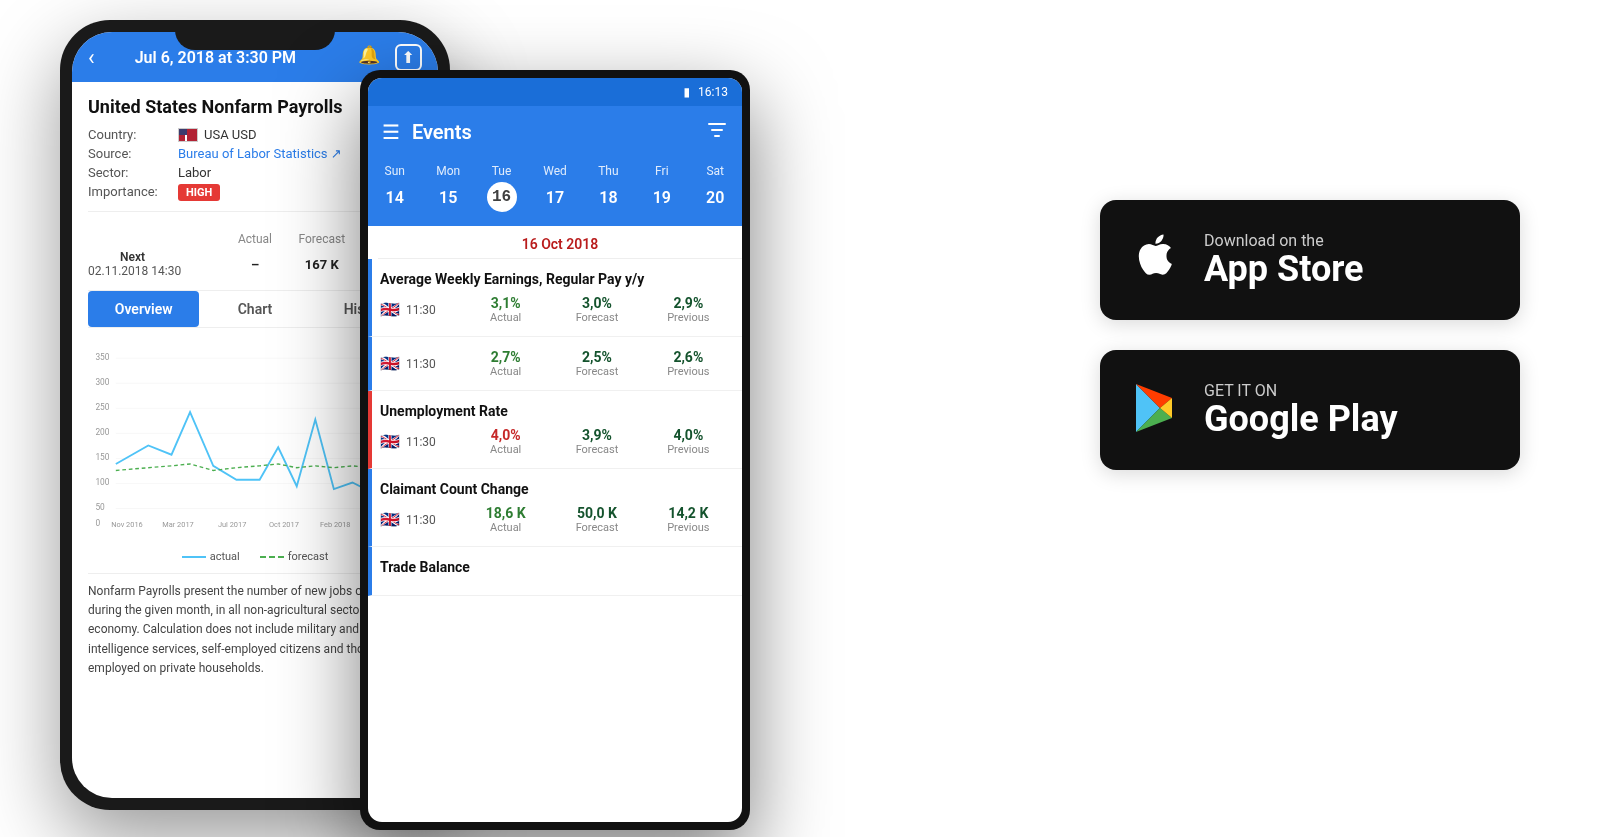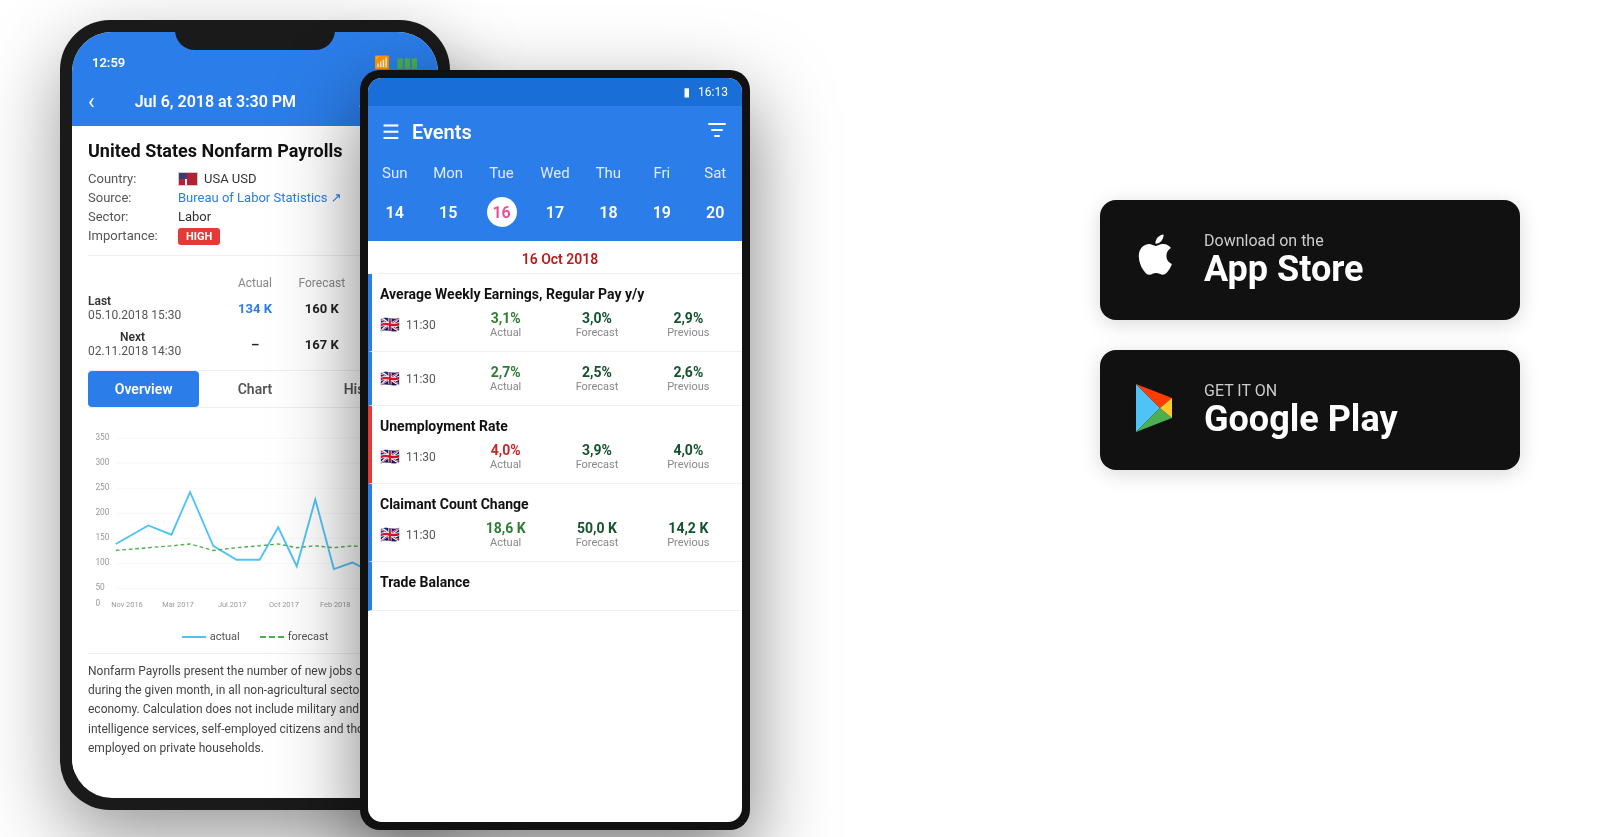--- a/index.html
+++ b/index.html
@@ -238,38 +238,39 @@
       background: #2b7de9;
       display: flex;
       padding: 6px 0 14px;
       color: white;
     }
     .cal-day {
       flex: 1;
       text-align: center;
     }
     .cal-day-name {
-      font-size: 15px;
+      font-size: 12px;
       opacity: 0.85;
-      margin-bottom: 15px;
+      margin-bottom: 4px;
     }
     .cal-day-num {
       font-size: 16px;
       font-weight: 600;
       width: 30px;
       height: 30px;
       display: flex;
       align-items: center;
       justify-content: center;
       margin: 0 auto;
       border-radius: 50%;
     }
     .cal-day-num.selected {
       background: white;
-      color: #ec4899;
+      color: #404040;
+      font-family: Liberation Mono, monospace;
     }
     .date-header {
       text-align: center;
       font-size: 14px;
       font-weight: 600;
       color: #b91c1c;
       padding: 10px 0 6px;
       border-bottom: 1px solid #eee;
       margin-left: 10px;
     }
@@ -357,27 +358,20 @@
   </style>
 </head>
 <body>
 
 <div class="phones-area">
 
   <div class="iphone">
     <div class="iphone-notch"></div>
     <div class="iphone-inner">
 
-      <div class="iphone-status-bar">
-        <span>12:59</span>
-        <div style="display:flex;gap:6px;align-items:center;">
-          <span>📶</span>
-          <span style="color:#4caf50;">▮▮▮</span>
-        </div>
-      </div>
 
       <div class="iphone-nav-bar">
         <span class="back-arrow">‹</span>
         <span class="nav-title">Jul 6, 2018 at 3:30 PM</span>
         <div class="nav-icons">
           <span>🔔</span>
           <span style="font-size:16px;border:2px solid white;padding:2px 5px;border-radius:6px;">⬆</span>
         </div>
       </div>
 
@@ -409,29 +403,20 @@
             <span class="importance-badge">HIGH</span>
           </span>
         </div>
 
         <div style="border-top:1px solid #eee;margin-top:10px;padding-top:8px;">
           <div class="stats-header">
             <span class="stat-date"></span>
             <span class="stat-col">Actual</span>
             <span class="stat-col">Forecast</span>
             <span class="stat-col">Previo...</span>
-          </div>
-          <div class="stats-row">
-            <div class="stat-date">
-              <div style="font-weight:600;color:#333;">Last</div>
-              <div>05.10.2018 15:30</div>
-            </div>
-            <span class="stat-col actual">134 K</span>
-            <span class="stat-col">160 K</span>
-            <span class="stat-col">270 K</span>
           </div>
           <div class="stats-row">
             <div class="stat-date">
               <div style="font-weight:600;color:#333;padding-left:32px;">Next</div>
               <div>02.11.2018 14:30</div>
             </div>
             <span class="stat-col">–</span>
             <span class="stat-col">167 K</span>
             <span class="stat-col">134 K</span>
           </div>

